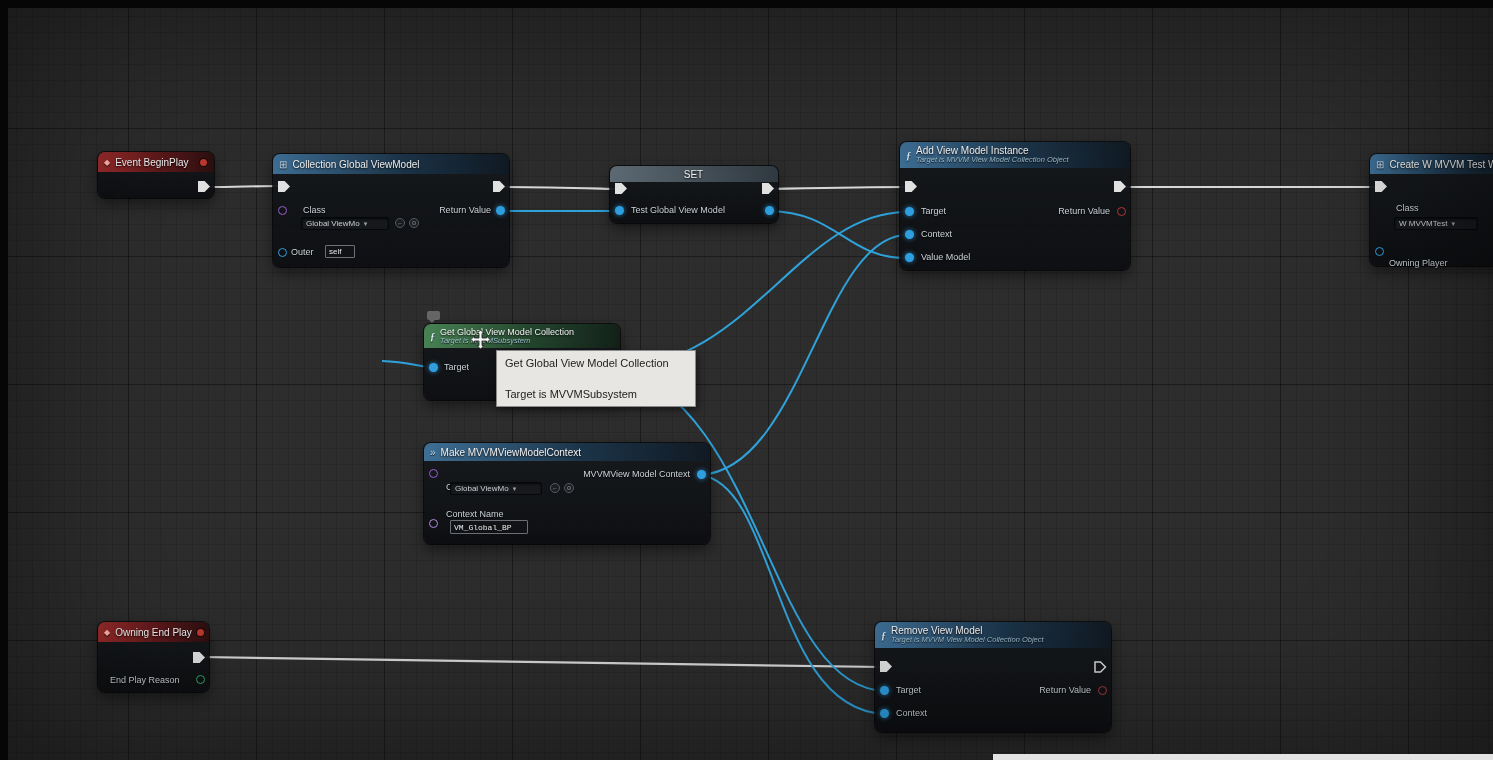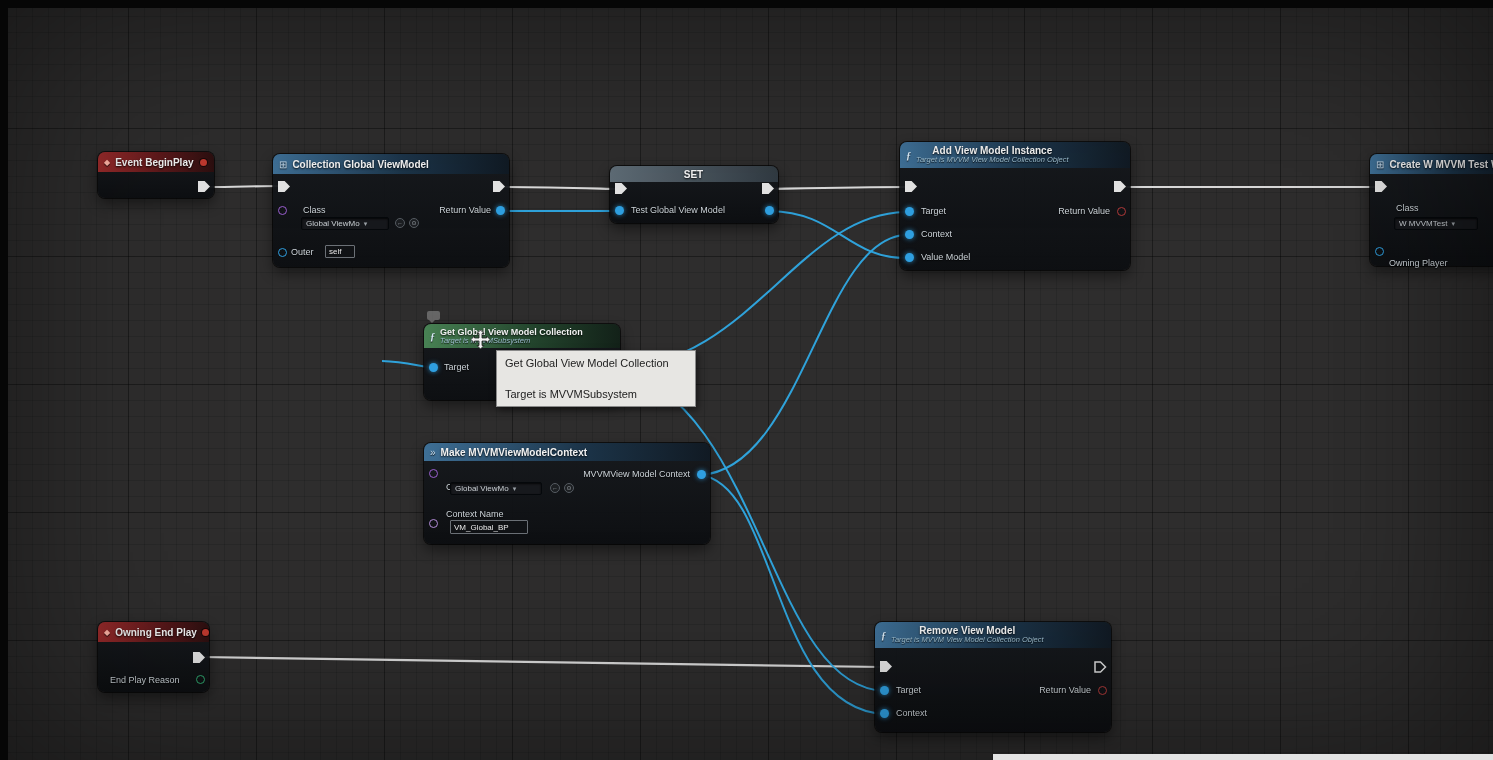--- a/index.html
+++ b/index.html
@@ -29,22 +29,22 @@
     box-shadow:0 0 0 1px rgba(0,0,0,.65),0 6px 14px rgba(0,0,0,.45);}
   .hdr{display:flex;align-items:center;gap:5px;height:20px;padding:0 7px 0 6px;
     border-radius:7px 7px 0 0;}
   .hdr.small{height:16px;}
   .hdr.two{height:26px;}
   .hdr-red{background:linear-gradient(90deg,rgba(160,44,44,.96),rgba(96,24,26,.93) 55%,rgba(46,14,14,.9));}
   .hdr-blue{background:linear-gradient(90deg,rgba(64,115,155,.96),rgba(28,54,76,.93) 55%,rgba(16,26,36,.9));}
   .hdr-green{background:linear-gradient(90deg,rgba(74,134,86,.96),rgba(36,72,46,.93) 55%,rgba(18,34,24,.9));}
   .hdr-gray{background:linear-gradient(90deg,rgba(98,112,122,.95),rgba(50,60,68,.93));justify-content:center;}
   .hgroup{display:flex;flex-direction:column;line-height:1.15;overflow:hidden;}
-  .title{font-size:10px;font-weight:700;color:#f2f2f2;white-space:nowrap;
-    text-shadow:0 1px 2px rgba(0,0,0,.9);text-align:center;}
+  .title{font-size:10px;font-weight:400;color:#f2f2f2;white-space:nowrap;
+    text-shadow:0 1px 2px rgba(0,0,0,.9);}
   .title.sm{font-size:9px;}
   .subtitle{font-size:7.5px;font-style:italic;color:#9cbccd;white-space:nowrap;
     text-shadow:0 1px 1px rgba(0,0,0,.8);}
   .nicon{font-size:10px;color:#c8dcec;text-shadow:0 1px 1px rgba(0,0,0,.8);}
   .nicon.ev{color:#ffb4a6;font-size:8px;}
   .nicon.fn{font-style:italic;font-family:"Liberation Serif",serif;font-weight:700;color:#d6e8f5;}
   .deleg{margin-left:auto;width:7px;height:7px;border-radius:50%;background:#c0392f;
     box-shadow:0 0 0 1px rgba(0,0,0,.55);flex:0 0 auto;}
 
   .exec{position:absolute;width:12px;height:11px;background:#e3e3e3;
@@ -217,21 +217,21 @@
     <span class="lbl" style="right:20px;top:26px">MVVMView Model Context</span>
     <div class="pin filled-blue" style="right:4px;top:27px"></div>
     <div class="dd" style="left:26px;top:39px;width:92px">
       <span>Global ViewMo</span>
       <span class="arrow">▾</span>
     </div>
     <span class="mini" style="left:126px;top:40px">←</span>
     <span class="mini" style="left:140px;top:40px">⊙</span>
     <span class="lbl" style="left:22px;top:66px">Context Name</span>
     <div class="pin out-name" style="left:5px;top:76px"></div>
-    <input class="tbox" style="left: 26px; top: 77px; width: 78px; height: 14px;" value="VM_Global_BP">
+    <input class="tbox" style="left: 26px; top: 77px; width: 78px; height: 14px; font-family: Liberation Mono, monospace;" value="VM_Global_BP">
   </div>
 
   <div class="node" style="left:98px;top:622px;width:111px;height:70px">
     <div class="hdr hdr-red">
       <span class="nicon ev">◆</span>
       <span class="title">Owning End Play</span>
       <span class="deleg"></span>
     </div>
     <div class="exec" style="right:4px;top:30px"></div>
     <span class="lbl" style="left:12px;top:53px">End Play Reason</span>

